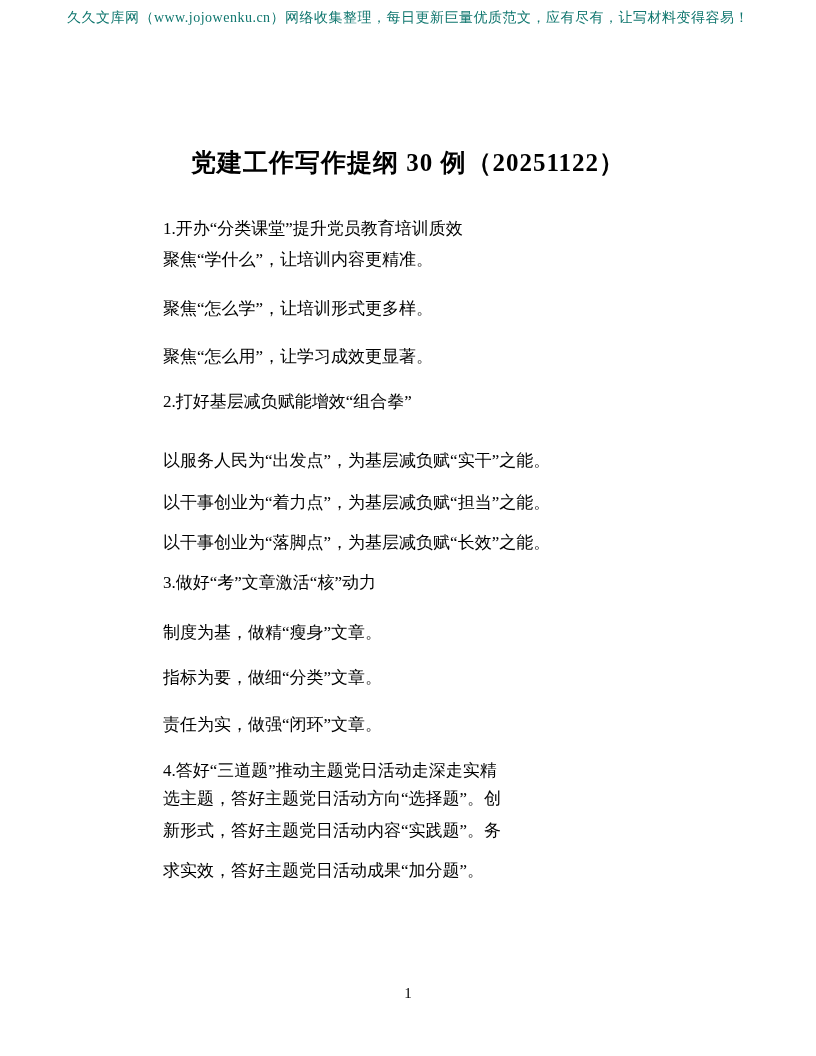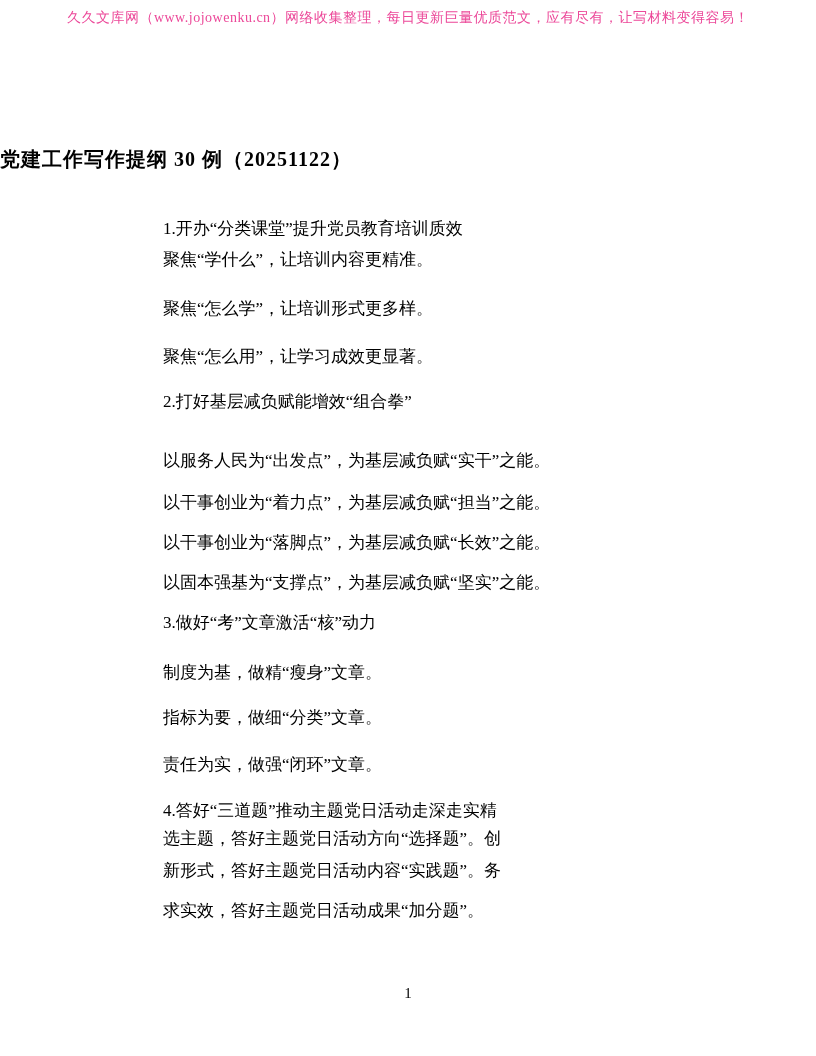--- a/index.html
+++ b/index.html
@@ -20,21 +20,22 @@
     text-align: center;
     font-size: 14px;
     letter-spacing: 0.5px;
     white-space: nowrap;
   }
   .doc-title {
     position: absolute;
     top: 146px;
     left: 0;
     width: 100%;
-    font-size: 20px;
+    text-align: center;
+    font-size: 25px;
     font-weight: bold;
     letter-spacing: 1px;
     white-space: nowrap;
   }
   .doc-body {
     position: absolute;
     top: 215px;
     left: 163px;
     width: 560px;
     font-size: 17px;
@@ -48,34 +49,33 @@
     top: 985px;
     left: 0;
     width: 100%;
     text-align: center;
     font-size: 15px;
   }
 </style>
 </head>
 <body>
 
-<div class="doc-header" style="color: #ec4899;">久久文库网（www.jojowenku.cn）网络收集整理，每日更新巨量优质范文，应有尽有，让写材料变得容易！</div>
+<div class="doc-header" style="color: #0f766e;">久久文库网（www.jojowenku.cn）网络收集整理，每日更新巨量优质范文，应有尽有，让写材料变得容易！</div>
 
 <div class="doc-title">党建工作写作提纲 30 例（20251122）</div>
 
 <div class="doc-body">
   <div class="line">1.开办“分类课堂”提升党员教育培训质效</div>
   <div class="line" style="margin-top:3px">聚焦“学什么”，让培训内容更精准。</div>
   <div class="line" style="margin-top:21px">聚焦“怎么学”，让培训形式更多样。</div>
   <div class="line" style="margin-top:20px">聚焦“怎么用”，让学习成效更显著。</div>
   <div class="line" style="margin-top:17px">2.打好基层减负赋能增效“组合拳”</div>
   <div class="line" style="margin-top:31px">以服务人民为“出发点”，为基层减负赋“实干”之能。</div>
   <div class="line" style="margin-top:14px">以干事创业为“着力点”，为基层减负赋“担当”之能。</div>
   <div class="line" style="margin-top:12px">以干事创业为“落脚点”，为基层减负赋“长效”之能。</div>
-  <div class="line" style="margin-top:12px">以固本强基为“支撑点”，为基层减负赋“坚实”之能。</div>
   <div class="line" style="margin-top:12px">3.做好“考”文章激活“核”动力</div>
   <div class="line" style="margin-top:22px">制度为基，做精“瘦身”文章。</div>
   <div class="line" style="margin-top:17px">指标为要，做细“分类”文章。</div>
   <div class="line" style="margin-top:19px">责任为实，做强“闭环”文章。</div>
   <div class="line" style="margin-top:18px">4.答好“三道题”推动主题党日活动走深走实精</div>
   <div class="line" style="">选主题，答好主题党日活动方向“选择题”。创</div>
   <div class="line" style="margin-top:4px">新形式，答好主题党日活动内容“实践题”。务</div>
   <div class="line" style="margin-top:12px">求实效，答好主题党日活动成果“加分题”。</div>
 </div>
 

